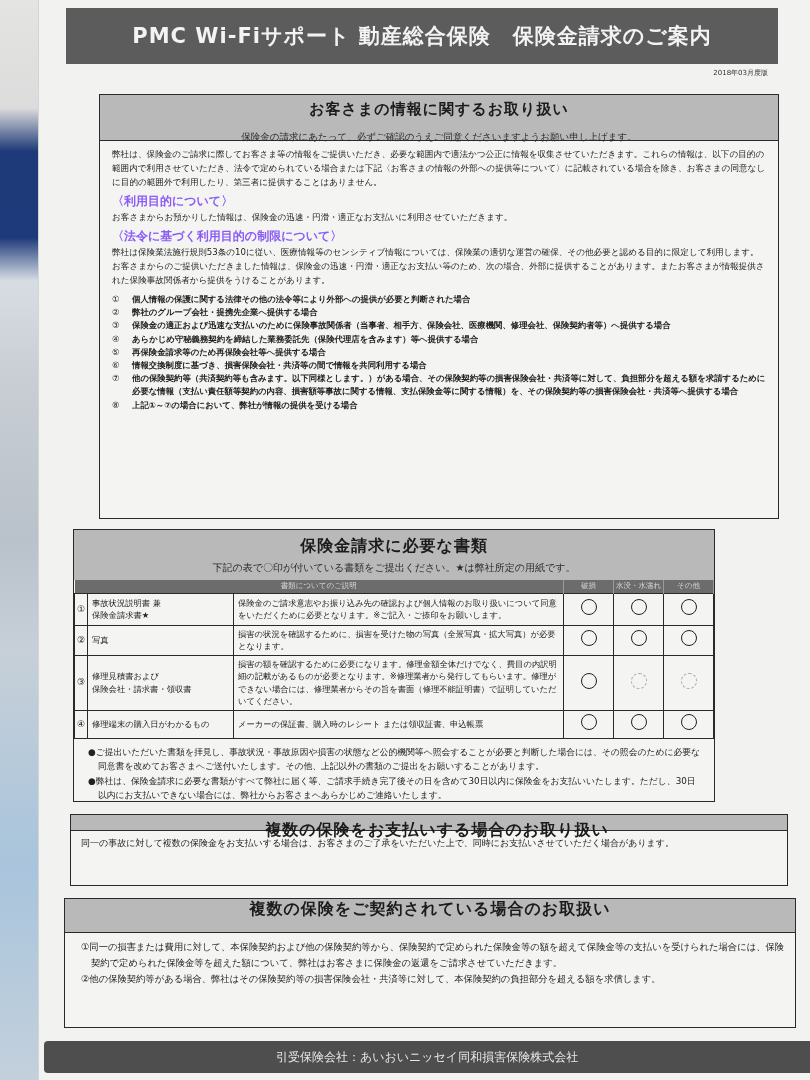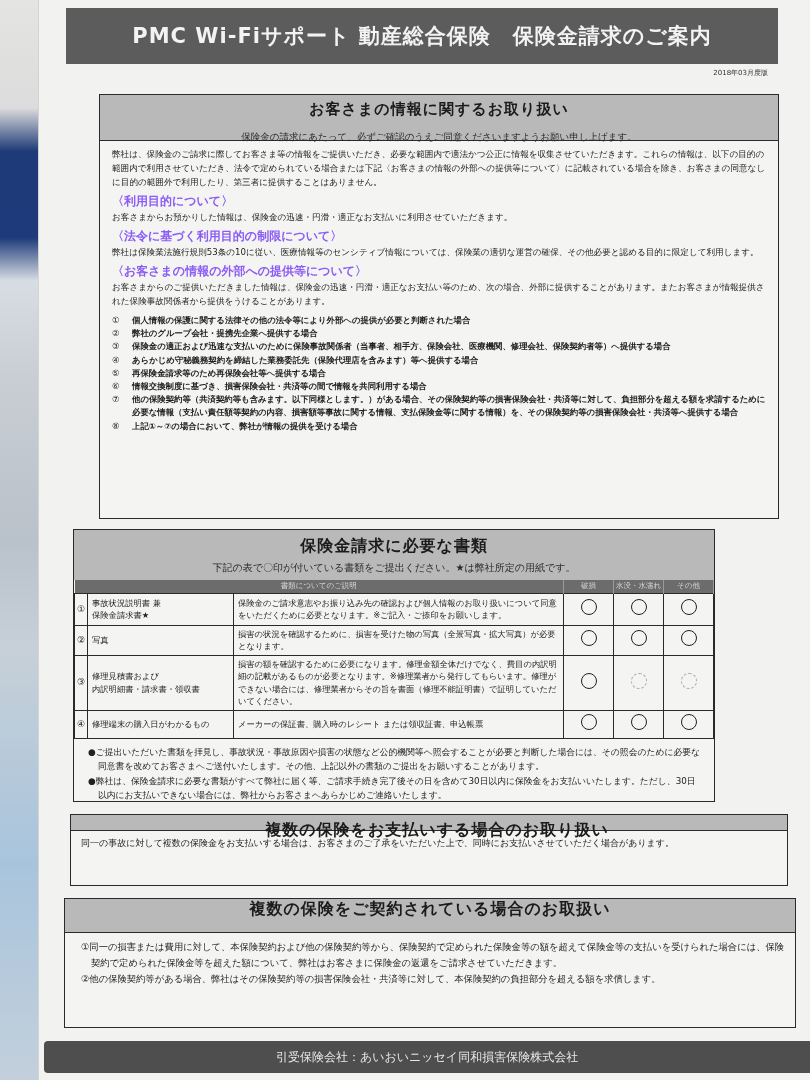--- a/index.html
+++ b/index.html
@@ -89,21 +89,20 @@
   <div class="box-head" style="height:46px; padding-top:5px;">
     <div class="h">お客さまの情報に関するお取り扱い</div>
     <div class="sub" style="margin-top:12px;">保険金の請求にあたって、必ずご確認のうえご同意くださいますようお願い申し上げます。</div>
   </div>
   <div style="padding:6px 10px 0 12px;">
     <div class="para">弊社は、保険金のご請求に際してお客さま等の情報をご提供いただき、必要な範囲内で適法かつ公正に情報を収集させていただきます。これらの情報は、以下の目的の範囲内で利用させていただき、法令で定められている場合または下記〈お客さまの情報の外部への提供等について〉に記載されている場合を除き、お客さまの同意なしに目的の範囲外で利用したり、第三者に提供することはありません。</div>
     <div class="subhead">〈利用目的について〉</div>
     <div class="para">お客さまからお預かりした情報は、保険金の迅速・円滑・適正なお支払いに利用させていただきます。</div>
     <div class="subhead">〈法令に基づく利用目的の制限について〉</div>
     <div class="para">弊社は保険業法施行規則53条の10に従い、医療情報等のセンシティブ情報については、保険業の適切な運営の確保、その他必要と認める目的に限定して利用します。</div>
-    <div class="subhead">〈お客さまの情報の外部への提供等について〉</div>
     <div class="para">お客さまからのご提供いただきました情報は、保険金の迅速・円滑・適正なお支払い等のため、次の場合、外部に提供することがあります。またお客さまが情報提供された保険事故関係者から提供をうけることがあります。</div>
     <div class="olist" style="margin-top:6px;">
       <div class="li">
           <span class="num">①</span>
           <span>個人情報の保護に関する法律その他の法令等により外部への提供が必要と判断された場合</span>
         </div>
       <div class="li">
           <span class="num">②</span>
           <span>弊社のグループ会社・提携先企業へ提供する場合</span>
         </div>
@@ -163,21 +162,21 @@
         <td class="n">②</td>
         <td style="white-space:pre-line;">写真</td>
         <td>損害の状況を確認するために、損害を受けた物の写真（全景写真・拡大写真）が必要となります。</td>
         <td class="c"><span class="circ"></span></td>
         <td class="c"><span class="circ"></span></td>
         <td class="c"><span class="circ"></span></td>
       </tr>
       <tr style="height:44px;">
         <td class="n">③</td>
         <td style="white-space:pre-line;">修理見積書および
-内訳明細書・請求書・領収書</td>
+保険会社・請求書・領収書</td>
         <td>損害の額を確認するために必要になります。修理金額全体だけでなく、費目の内訳明細の記載があるものが必要となります。※修理業者から発行してもらいます。修理ができない場合には、修理業者からその旨を書面（修理不能証明書）で証明していただいてください。</td>
         <td class="c"><span class="circ"></span></td>
         <td class="c"><span class="circ faint"></span></td>
         <td class="c"><span class="circ faint"></span></td>
       </tr>
       <tr style="height:28px;">
         <td class="n">④</td>
         <td style="white-space:pre-line;">修理端末の購入日がわかるもの</td>
         <td>メーカーの保証書、購入時のレシート または領収証書、申込帳票</td>
         <td class="c"><span class="circ"></span></td>

